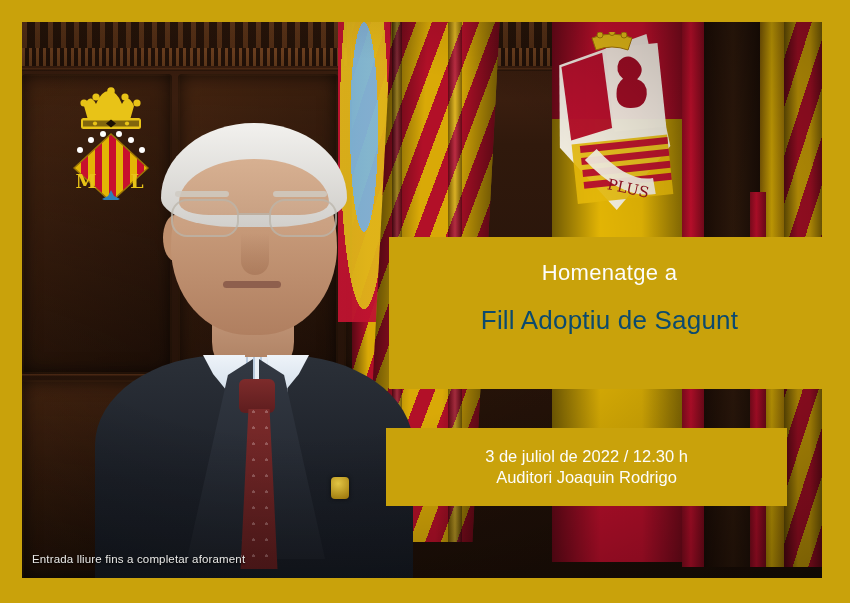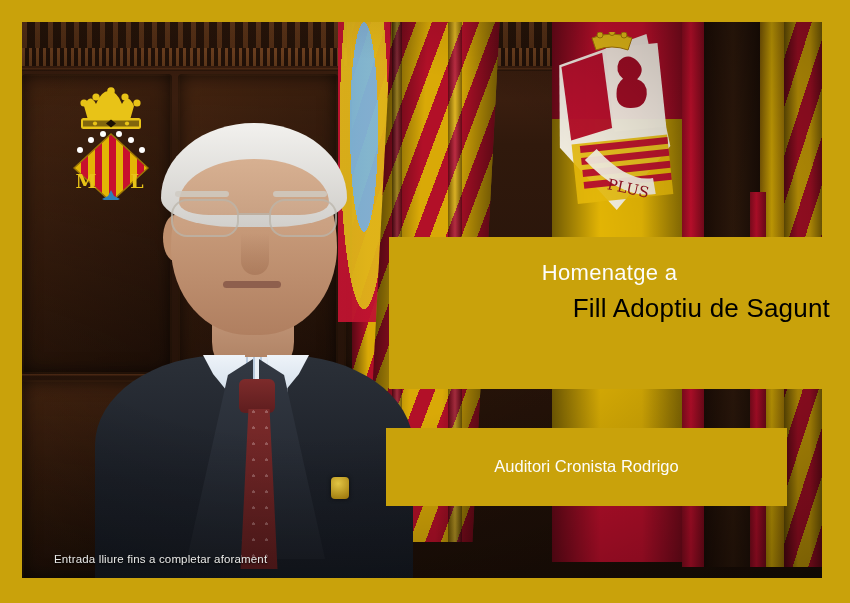--- a/index.html
+++ b/index.html
@@ -193,33 +193,33 @@
   .t-homenatge{
     font-size:22px; font-weight:400; letter-spacing:.3px;
     margin-top:24px; line-height:1.1; color:#fdfdfb;
   }
   .t-name{
     font-size:35px; font-weight:700; letter-spacing:.2px;
     margin-top:9px; line-height:1.05; color:#ffffff;
   }
   .t-sub{
     font-size:26px; font-weight:400; letter-spacing:.2px;
-    margin-top:9px; line-height:1.1; color:#000000;text-align:right;
+    margin-top:21px; line-height:1.1; color:#0c4a6e;
   }
   .t-date,.t-venue,.t-city{
     font-size:16.5px; font-weight:400; line-height:1.30; color:#fdfdfb;
   }
 
   
   .foot{
     position:absolute; color:#e9e9e7; font-size:11.5px; letter-spacing:.15px;
     text-shadow:0 1px 2px rgba(0,0,0,.9);
     white-space:nowrap;
   }
-  #foot-left{ left:32px; top:553px;margin-left:22px; }
+  #foot-left{ left:32px; top:553px; }
   #foot-right{ left:566px; top:553px; }
 </style>
 </head>
 <body>
 
 <div id="poster">
 
   <div id="photo">
 
     <div class="wall"></div>
@@ -363,16 +363,17 @@
 
     <div class="foot" id="foot-left" style="left:10px; top:531px">Entrada lliure fins a completar aforament</div>
   </div>
 
   <div class="gold-panel" id="panel-main">
     <div class="t-homenatge">Homenatge a</div>
     <div class="t-sub">Fill Adoptiu de Sagunt</div>
   </div>
 
   <div class="gold-panel" id="panel-date">
-    <div class="t-venue">Auditori Cronista Rodrigo</div>
+    <div class="t-date">3 de juliol de  2022 / 12.30 h</div>
+    <div class="t-venue">Auditori Joaquin Rodrigo</div>
   </div>
 
 </div>
 
 </body></html>

